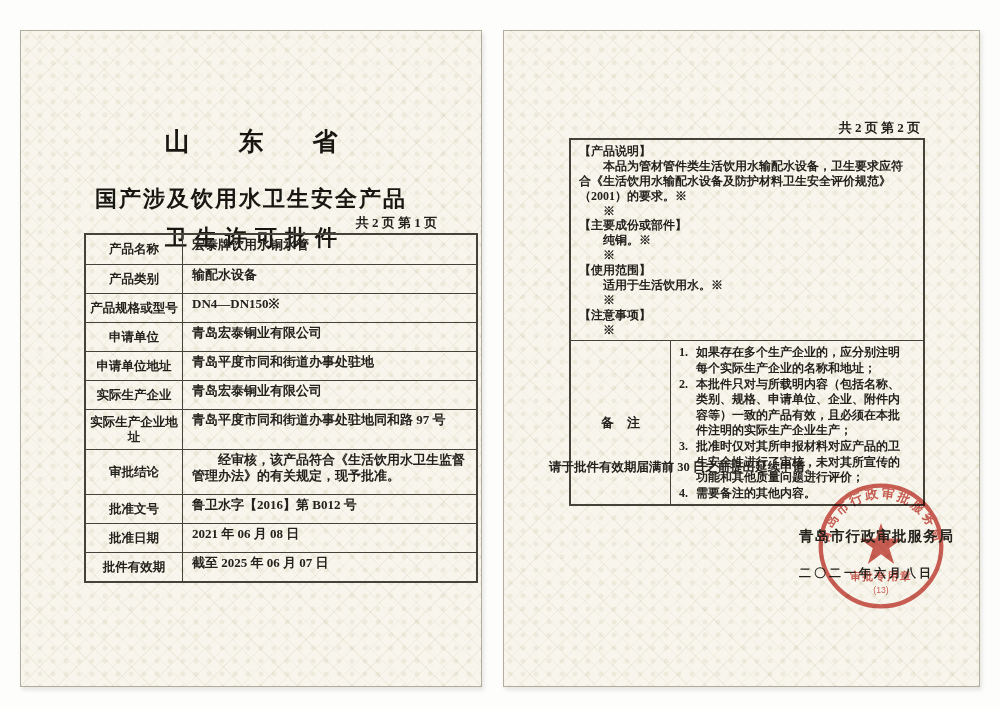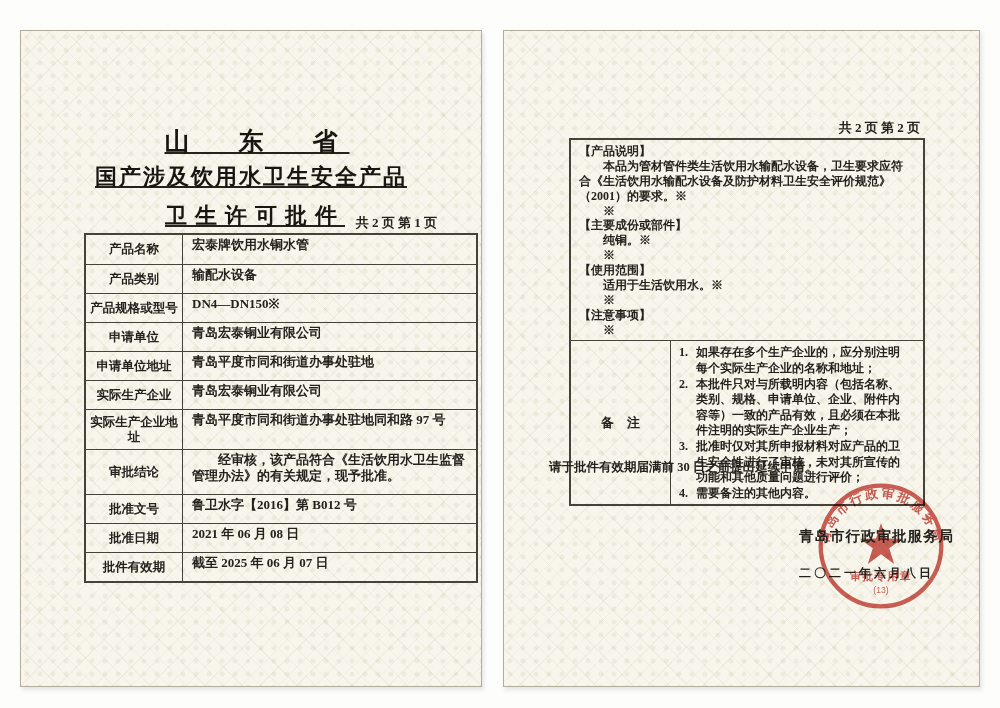--- a/index.html
+++ b/index.html
@@ -11,26 +11,26 @@
     position:absolute; top:30px; height:657px;
     background-color:#f8f6ec;
     background-image:
       repeating-linear-gradient(45deg,  rgba(168,158,118,0.10) 0 1px, transparent 1px 13px),
       repeating-linear-gradient(-45deg, rgba(168,158,118,0.10) 0 1px, transparent 1px 13px),
       radial-gradient(circle at 6px 6px, rgba(168,158,118,0.13) 2px, transparent 3px);
     background-size:auto,auto,13px 13px;
     border:1px solid #b2ad9d;
     box-shadow:2px 3px 4px rgba(60,55,40,0.12);
   }
-  #page-1 { left:20px;  width:462px;text-decoration:underline; }
+  #page-1 { left:20px;  width:462px; }
   #page-2 { left:503px; width:477px; }
 
   .p1-head { text-align:center; padding-top:94px; font-family:"Liberation Sans","DejaVu Sans",sans-serif; font-weight:bold; color:#181611; }
   .title1 { font-size:25px; letter-spacing:12px; padding-left:12px; }
-  .title2 { font-size:22px; letter-spacing:2px; margin-top:4px; }
+  .title2 { font-size:22px; letter-spacing:2px; margin-top:26px; }
   .title3 { font-size:22px; letter-spacing:8px; padding-left:8px; margin-top:9px; }
 
   .page-indicator { position:absolute; font-size:13px; font-weight:bold; color:#23211c; }
   #p1-indicator { right:44px; top:183px; }
   #p2-indicator { right:59px; top:88px; }
 
   
   .ltable { position:absolute; left:63px; top:202px; width:394px; border:2px solid #45423a; }
   .t-row { display:flex; border-top:1px solid #45423a; align-items:stretch; }
   .t-row:first-child { border-top:none; }

